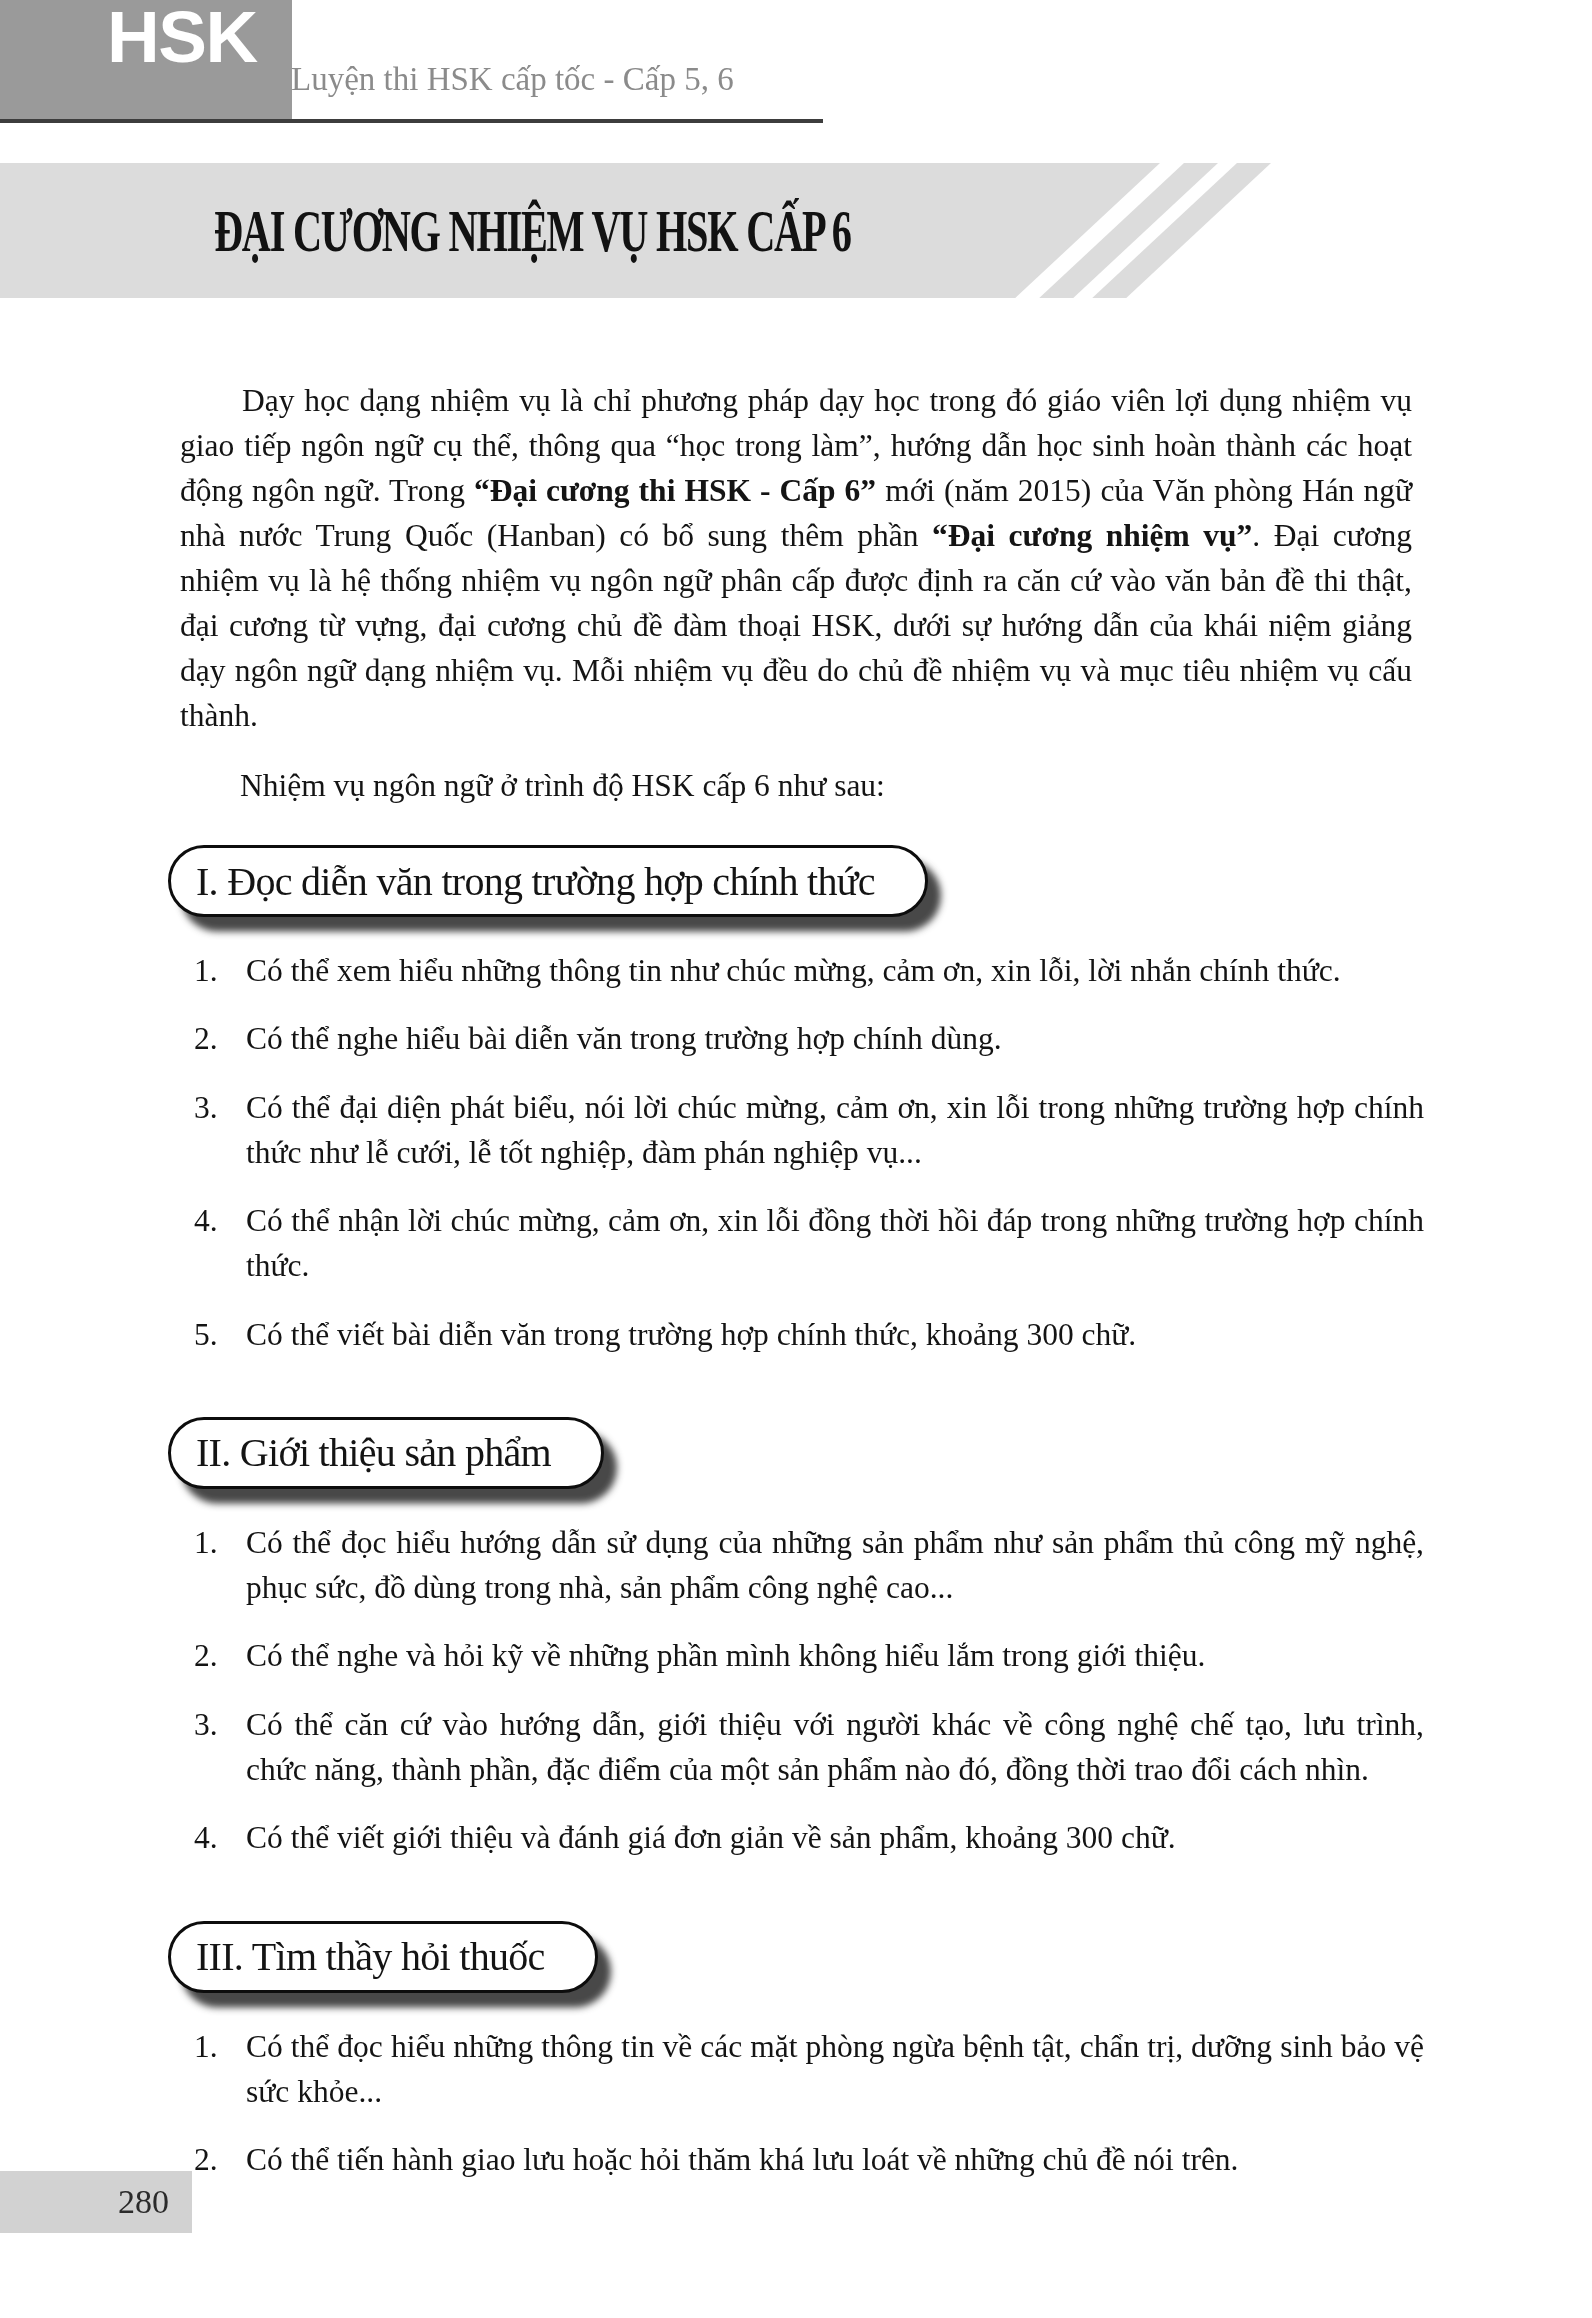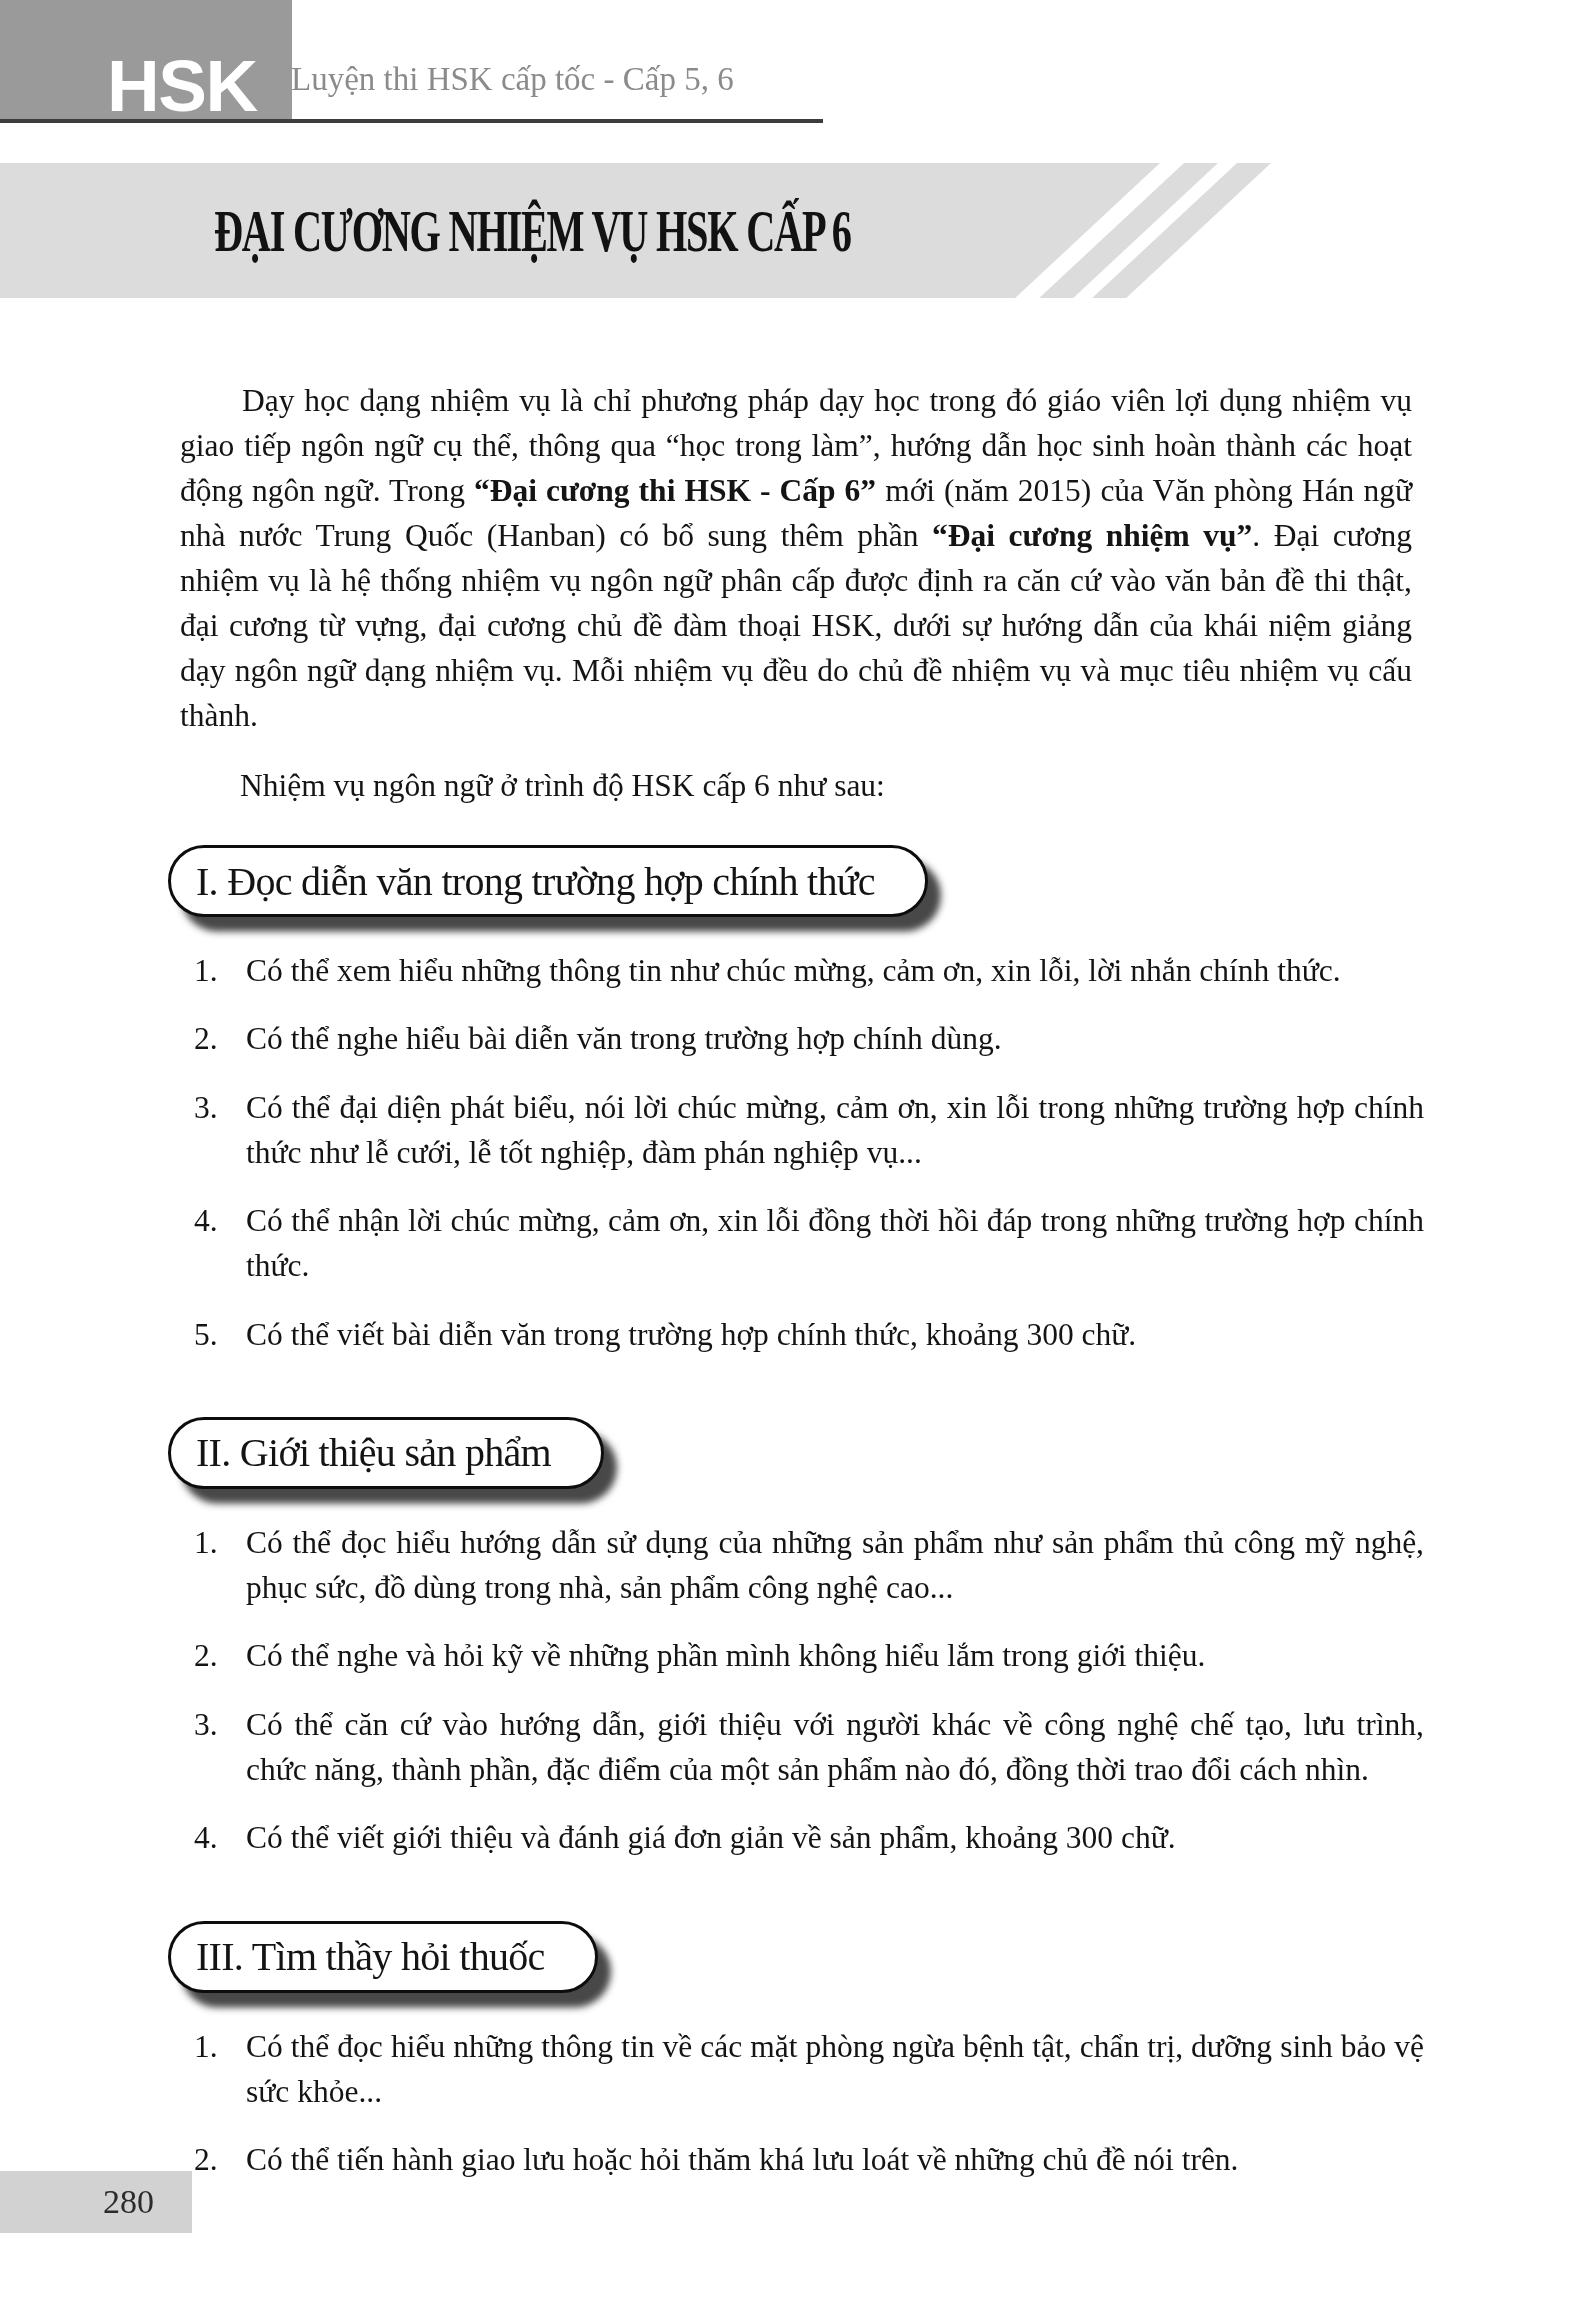--- a/index.html
+++ b/index.html
@@ -10,21 +10,21 @@
     overflow:hidden;
     font-family:"Liberation Serif", serif;
     color:#141414;
   }
 
   
   .logo-box {
     position:absolute; left:0; top:0;
     width:292px; height:122px;
     background:#9a9a9a;
-    display:flex; align-items:flex-end;
+    display:flex; align-items:flex-start;
     padding-left:107px; box-sizing:border-box;
   }
   .logo-text {
     font-family:"Liberation Sans", sans-serif;
     font-weight:bold; font-size:73px; line-height:1;
     color:#ffffff; letter-spacing:-1.5px;
   }
   .header-title {
     position:absolute; left:291px; top:63px;
     font-size:33px; line-height:1;
@@ -102,21 +102,21 @@
     font-size:31.5px; line-height:45px;
   }
   .bold { font-weight:bold; }
 
   
   .page-num-box {
     position:absolute; left:0; top:2171px;
     width:192px; height:62px;
     background:#d2d2d2;
     display:flex; align-items:center; justify-content:flex-end;
-    padding-right:38px; box-sizing:border-box;
+    padding-right:23px; box-sizing:border-box;
   }
   .page-num-text { font-size:34px; color:#2b2b2b; line-height:1; }
 </style>
 </head>
 <body>
 
 <div class="logo-box">
   <span class="logo-text">HSK</span>
 </div>
 <div class="header-title">Luyện thi HSK cấp tốc - Cấp 5, 6</div>

